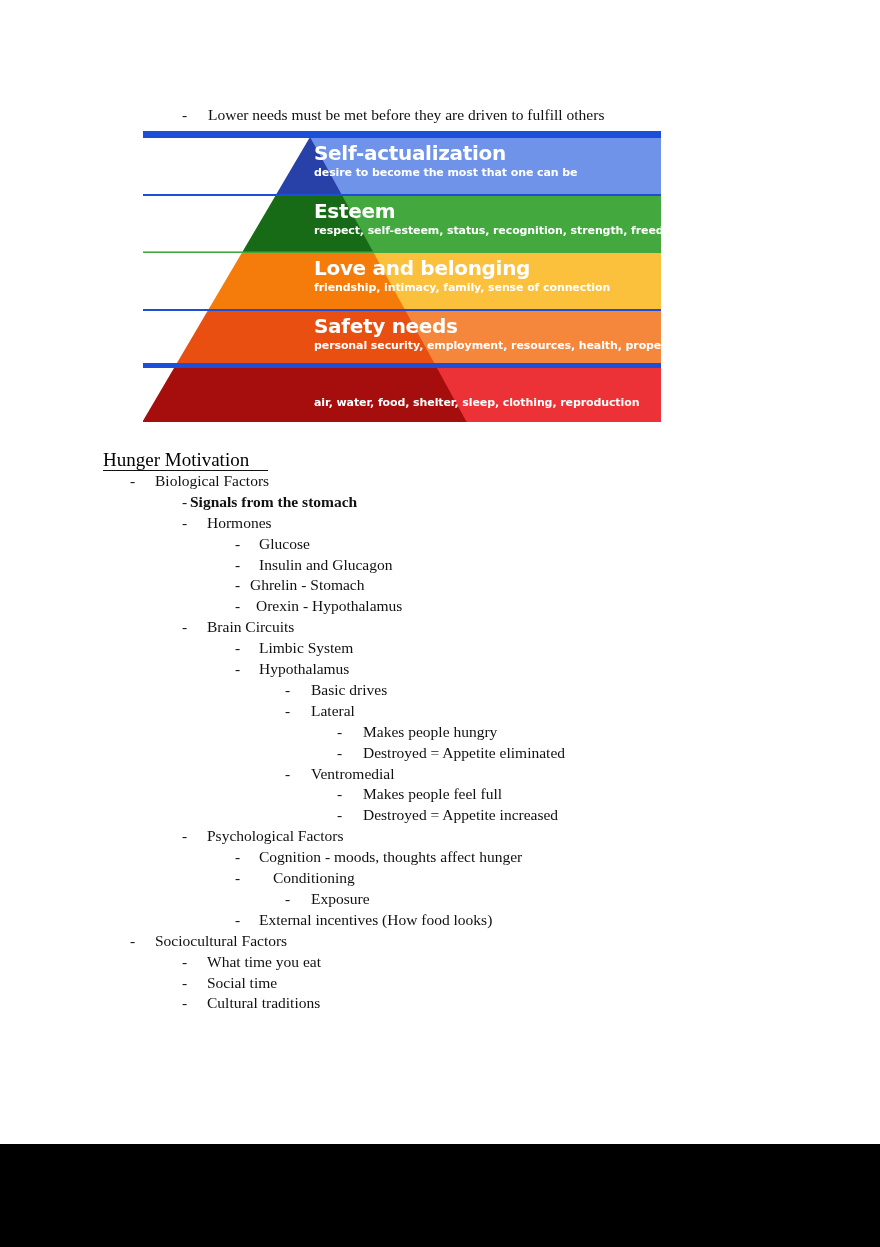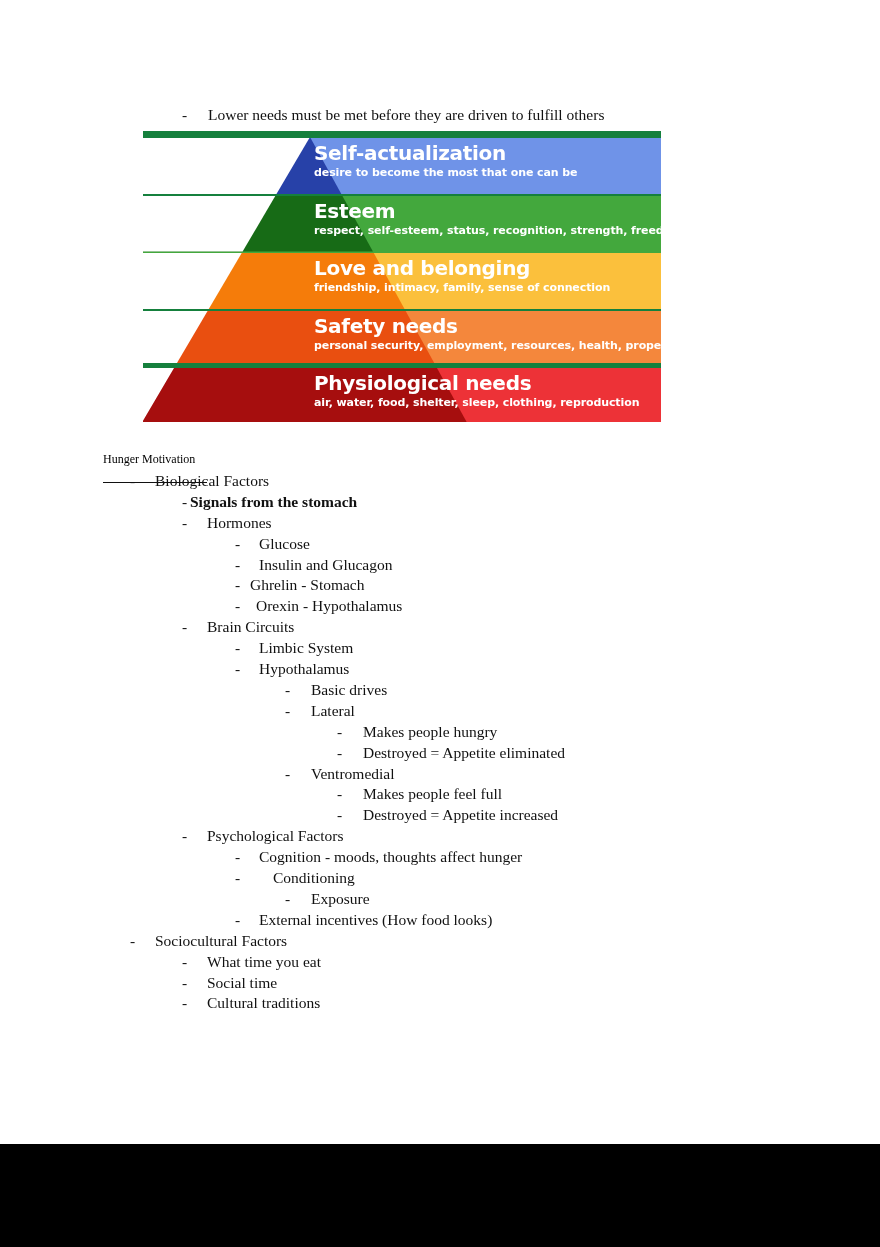--- a/index.html
+++ b/index.html
@@ -31,35 +31,35 @@
   }
   .outline-line .txt {
     display: inline-block;
   }
 
   
   .section-heading {
     position: absolute;
     left: 103px;
     top: 449px;
-    font-size: 12px;
+    font-size: 19px;
     line-height: 21px;
     white-space: pre;
     border-bottom: 1px solid #111;
-    padding-bottom: 12px;
+    padding-bottom: 0px;
   }
 
   
   #pyramid-figure {
     position: absolute;
     left: 143px;
     top: 131px;
     width: 518px;
     height: 291px;
-    background: #15803d;
+    background: #1d4ed8;
     overflow: hidden;
   }
   .pyr-band {
     position: absolute;
     left: 0;
     width: 518px;
     overflow: hidden;
   }
   .pyr-band .band-fill {
     position: absolute;
@@ -134,21 +134,20 @@
       <div class="band-fill" style="background: rgb(244, 135, 60);"></div>
       <div class="band-fill" style="background: rgb(233, 79, 16); clip-path: polygon(0px 0px, 262.363px 0px, 293.144px 56px, 0px 56px);"></div>
       <div class="band-fill" style="background: rgb(255, 255, 255); clip-path: polygon(0px 0px, 64.8688px 0px, 31.9043px 56px, 0px 56px); z-index: 4;"></div>
       <div class="band-title">Safety needs</div>
       <div class="band-sub">personal security, employment, resources, health, property</div>
     </div>
     <div class="pyr-band" style="top: 237px; height: 56px;">
       <div class="band-fill" style="background: rgb(237, 50, 55);"></div>
       <div class="band-fill" style="background: rgb(166, 14, 14); clip-path: polygon(0px 0px, 293.968px 0px, 324.748px 56px, 0px 56px);"></div>
       <div class="band-fill" style="background: rgb(255, 255, 255); clip-path: polygon(0px 0px, 31.0213px 0px, -1.94326px 56px, 0px 56px); z-index: 4;"></div>
-      <div class="band-title">Physiological needs</div>
       <div class="band-sub">air, water, food, shelter, sleep, clothing, reproduction</div>
     </div>
   </div>
 
 <div class="section-heading">Hunger Motivation    </div>
 
 <div id="outline-root">
     <div class="outline-line" style="left: 130px; top: 470px;"><span class="dash">-</span><span class="txt" style="margin-left: 25px;">Biological Factors</span></div>
     <div class="outline-line" style="left: 182px; top: 491px;"><span class="dash">-</span><span class="txt" style="margin-left: 8px; font-weight: bold;">Signals from the stomach</span></div>
     <div class="outline-line" style="left: 182px; top: 512px;"><span class="dash">-</span><span class="txt" style="margin-left: 25px;">Hormones</span></div>

